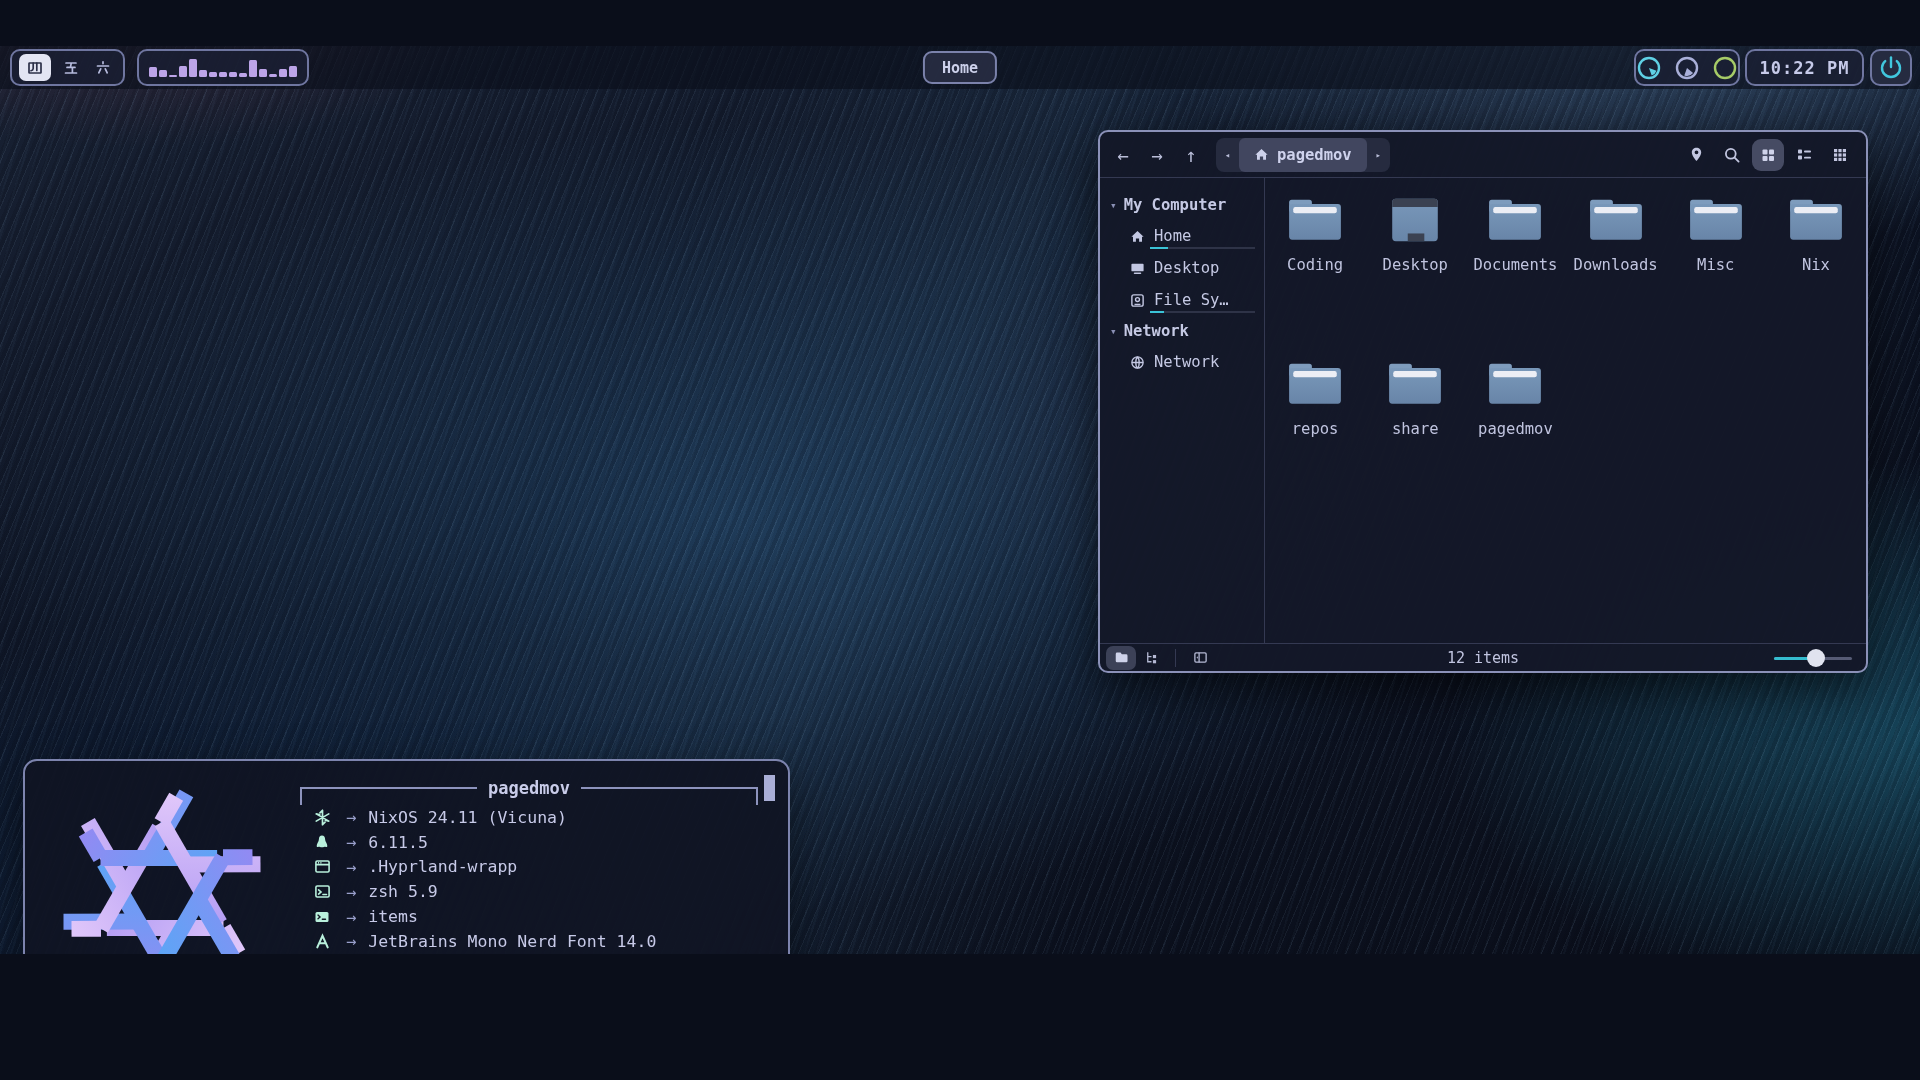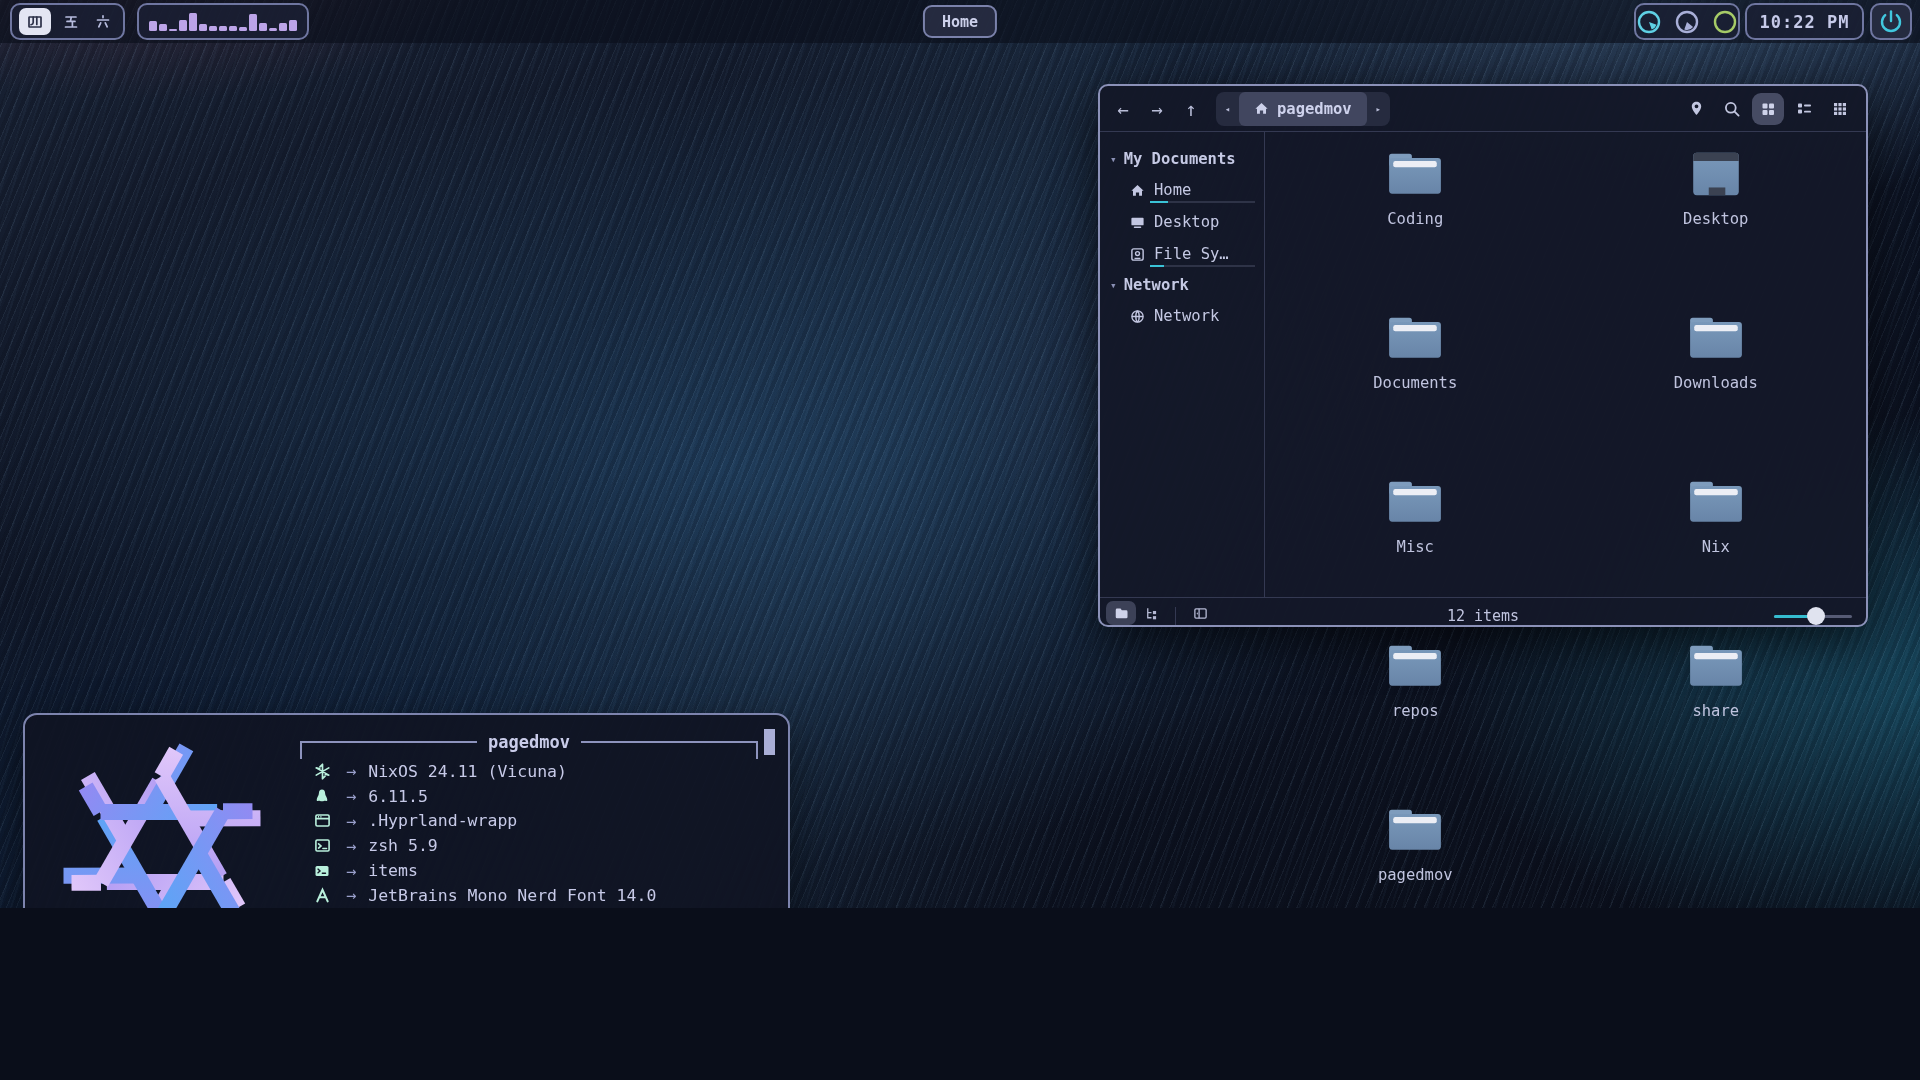--- a/index.html
+++ b/index.html
@@ -6,21 +6,21 @@
   html,body { width:1920px; height:1080px; overflow:hidden; background:#0a0e1a;
     font-family:"DejaVu Sans Mono","Liberation Mono",monospace; }
   .screen { position:relative; width:1920px; height:908px; overflow:hidden;
     background:
       radial-gradient(900px 420px at 88% -6%, rgba(120,175,225,.38), transparent 62%),
       radial-gradient(700px 320px at 7% -10%, rgba(150,70,85,.30), transparent 60%),
       radial-gradient(1200px 640px at 38% 52%, rgba(58,128,185,.30), transparent 62%),
       radial-gradient(820px 460px at 101% 76%, rgba(42,160,195,.38), transparent 60%),
       radial-gradient(760px 420px at 72% 42%, rgba(120,55,70,.14), transparent 60%),
       radial-gradient(900px 480px at 14% 96%, rgba(22,66,115,.32), transparent 65%),
-      linear-gradient(160deg,#182133 0%,#0d1424 45%,#0a0e1a 100%); }
+      linear-gradient(160deg,#182133 0%,#0d1424 45%,#0a0e1a 100%); margin-top: 46px; }
   .screen::before { content:""; position:absolute; inset:0; pointer-events:none;
     background:
       repeating-linear-gradient(113deg, rgba(175,215,245,.065) 0 1px, transparent 1px 5px, rgba(6,8,16,.14) 5px 9px),
       repeating-linear-gradient(107deg, rgba(140,190,230,.04) 0 2px, transparent 2px 11px),
       linear-gradient(115deg, transparent 32%, rgba(96,165,215,.10) 47%, transparent 63%); }
 
   
   .topbar { position:absolute; left:0; top:0; width:1920px; height:43px;
     background:rgba(11,15,28,.66); }
   .module { position:absolute; top:3px; height:37px; background:rgba(27,32,52,.78);
@@ -68,26 +68,26 @@
   .sidebar { width:165px; border-right:1px solid #343952; padding-top:12px; font-size:15.5px; }
   .side-header { display:flex; align-items:center; gap:7px; padding-left:10px; height:30px;
     font-weight:bold; }
   .side-header .tri { color:#8a90b5; font-size:11px; }
   .side-item { position:relative; height:32px; display:flex; align-items:center; gap:9px;
     padding-left:30px; }
   .side-item svg { flex:0 0 auto; }
   .usage { position:absolute; left:50px; bottom:3px; width:105px; height:2px; background:#2e3347; }
   .usage i { display:block; height:2px; background:#3ac2d6; }
 
-  .grid { flex:1; display:grid; grid-template-columns:repeat(2,1fr);
+  .grid { flex:1; display:grid; grid-template-columns:repeat(6,1fr);
     grid-auto-rows:164px; padding-top:18px; }
   .cell { display:flex; flex-direction:column; align-items:center; }
   .cell .lbl { margin-top:12px; font-size:15.5px; color:#c0c4df; }
 
-  .statusbar { height:28px; border-top:1px solid #343952; display:flex; align-items:flex-end;
+  .statusbar { height:28px; border-top:1px solid #343952; display:flex; align-items:center;
     padding:0 14px 0 6px; position:relative; }
   .sb-btn { width:30px; height:24px; display:flex; align-items:center; justify-content:center;
     border-radius:7px; }
   .sb-btn.active { background:#3c4157; }
   .sb-div { width:1px; height:18px; background:#343952; margin:0 9px; }
   .sb-count { position:absolute; left:50%; transform:translateX(-50%); font-size:15px; color:#c0c4df; }
   .slider { margin-left:auto; width:78px; height:18px; position:relative; }
   .slider .track { position:absolute; left:0; right:0; top:8px; height:3px; background:#565b75; border-radius:2px; }
   .slider .fill { position:absolute; left:0; top:8px; height:3px; background:#35bccf; border-radius:2px; }
   .slider .knob { position:absolute; top:0; width:18px; height:18px; border-radius:50%;
@@ -263,21 +263,21 @@
               <rect x="10.8" y="10.8" width="3.2" height="3.2"></rect>
           </svg>
         </div>
       </div>
     </div>
 
     <div class="fm-body">
       <div class="sidebar">
         <div class="side-header">
           <span class="tri">▾</span>
-          <span>My Documents</span>
+          <span>My Computer</span>
         </div>
         <div class="side-item">
           <svg width="15" height="15" viewBox="0 0 16 16" fill="#c3c7e2">
             <path d="M8 2L14.5 8.2H12.8V13.5H9.7V10H6.3V13.5H3.2V8.2H1.5Z"></path>
           </svg>
           <span>Home</span>
           <span class="usage">
               <i style="width:18px"></i>
             </span>
         </div>

